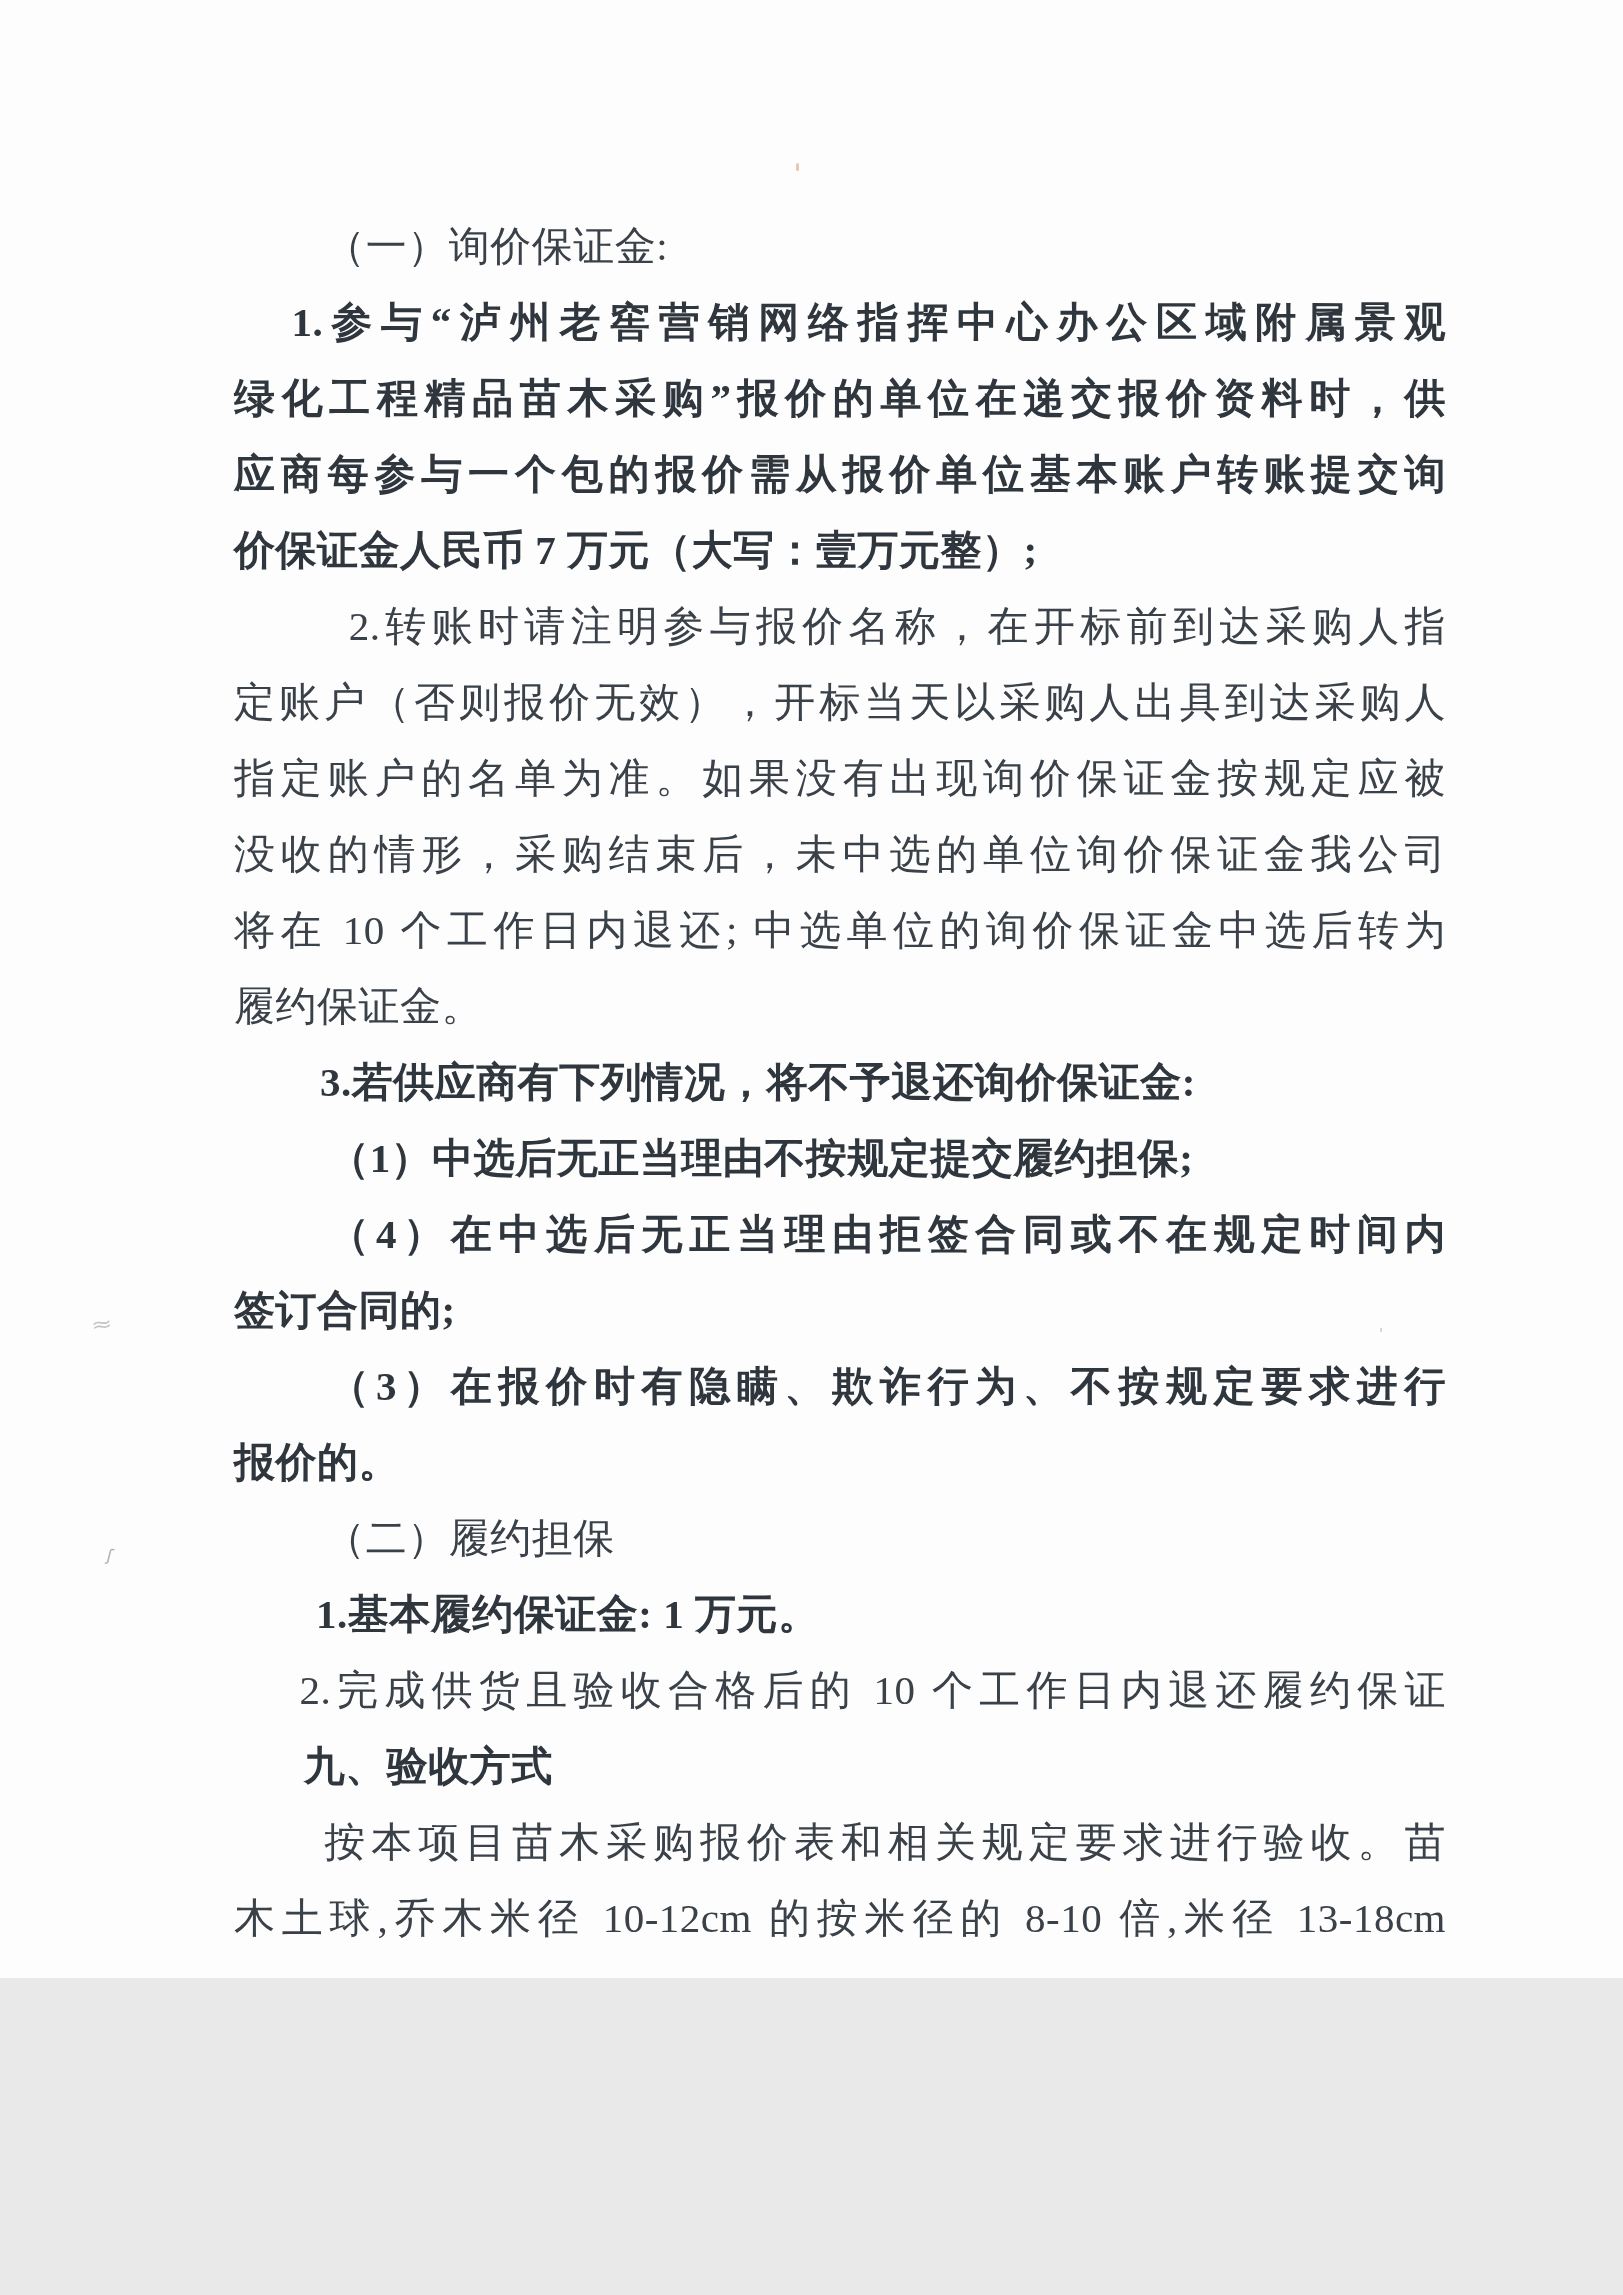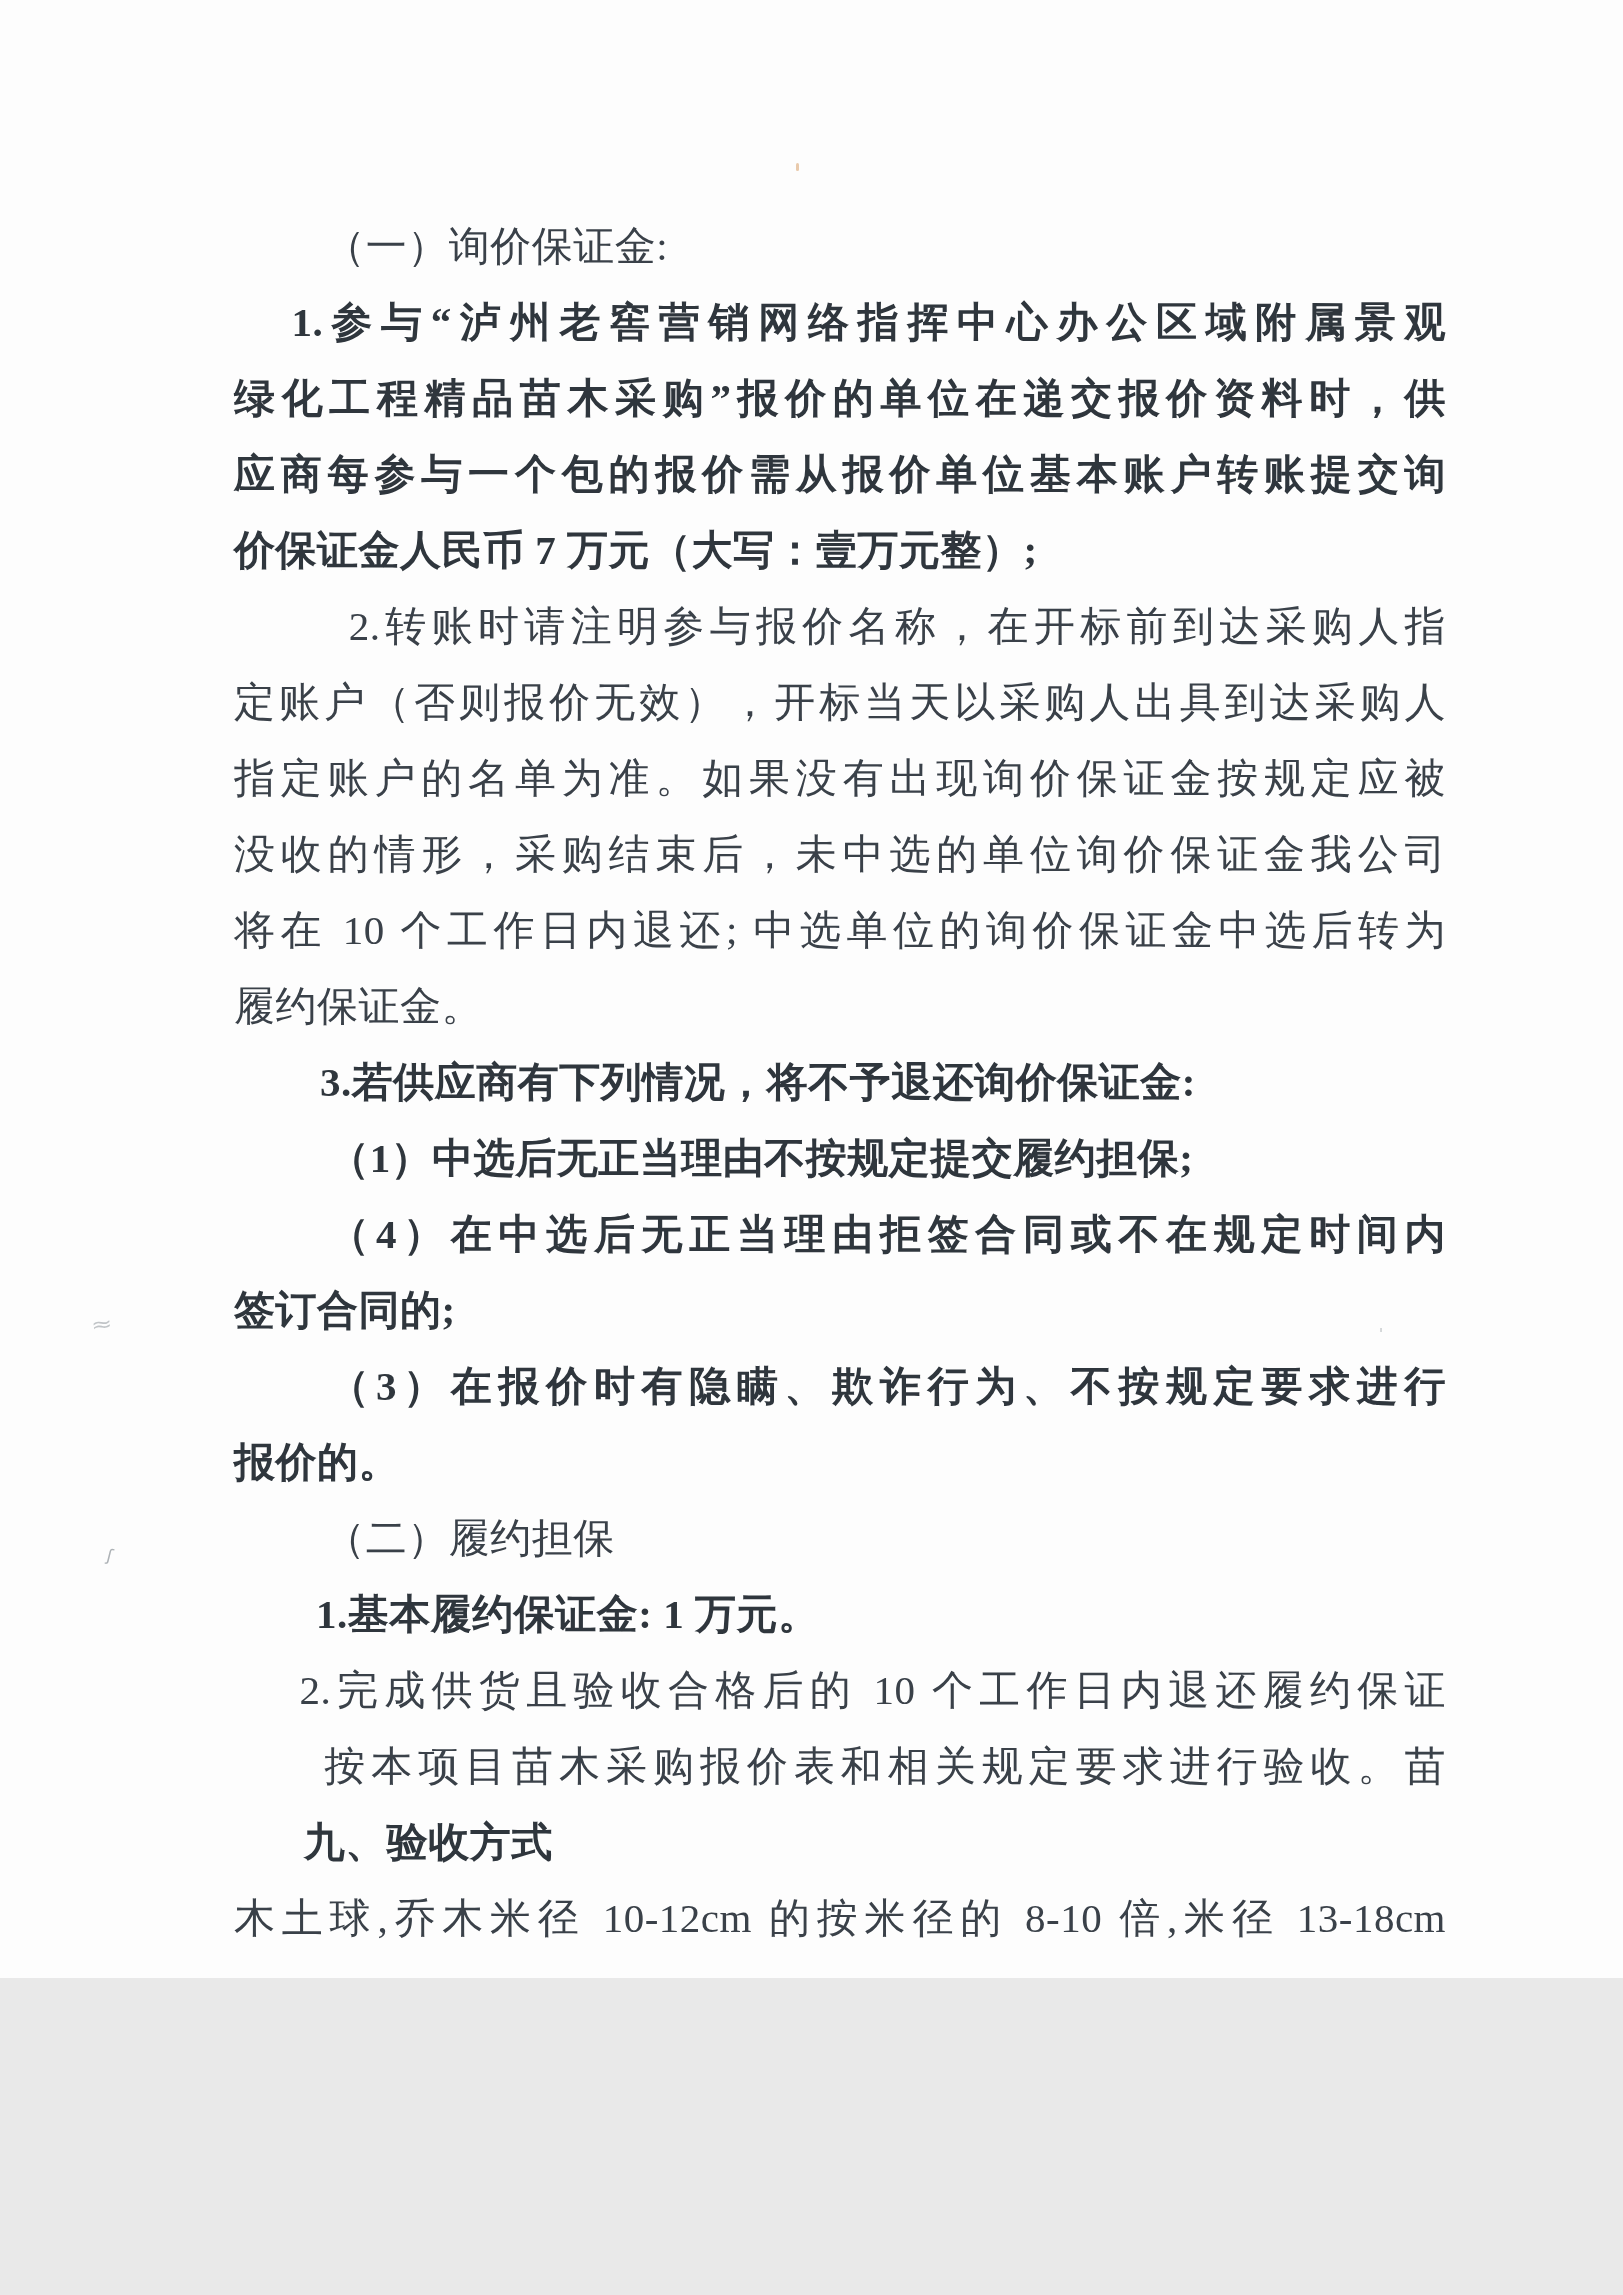--- a/index.html
+++ b/index.html
@@ -115,22 +115,22 @@
       <p class="line" style="text-indent: 0em;">履约保证金。</p>
       <p class="line bold" style="text-indent: 2.1em;">3.若供应商有下列情况，将不予退还询价保证金:</p>
       <p class="line bold" style="text-indent: 2.3em;">（1）中选后无正当理由不按规定提交履约担保;</p>
       <p class="line bold fill" style="text-indent: 2.3em;">（4）在中选后无正当理由拒签合同或不在规定时间内</p>
       <p class="line bold" style="text-indent: 0em;">签订合同的;</p>
       <p class="line bold fill" style="text-indent: 2.3em;">（3）在报价时有隐瞒、欺诈行为、不按规定要求进行</p>
       <p class="line bold" style="text-indent: 0em;">报价的。</p>
       <p class="line" style="text-indent: 2.2em;">（二）履约担保</p>
       <p class="line bold" style="text-indent: 2em;">1.基本履约保证金: 1 万元。</p>
       <p class="line fill" style="text-indent: 1.6em;">2.完成供货且验收合格后的 10 个工作日内退还履约保证</p>
+      <p class="line bold" style="text-indent: 1.7em;">九、验收方式</p>
       <p class="line fill" style="text-indent: 2.2em;">按本项目苗木采购报价表和相关规定要求进行验收。苗</p>
-      <p class="line bold" style="text-indent: 1.7em;">九、验收方式</p>
       <p class="line fill" style="text-indent: 0em;">木土球,乔木米径 10-12cm 的按米径的 8-10 倍,米径 13-18cm</p>
     </main>
 
   <footer class="page-footer">
     <span>第 5 页 共 9 页</span>
   </footer>
 
   <div class="artifact squiggle">≈</div>
   <div class="artifact curl">ʃ</div>
   <div class="artifact tick">'</div>

